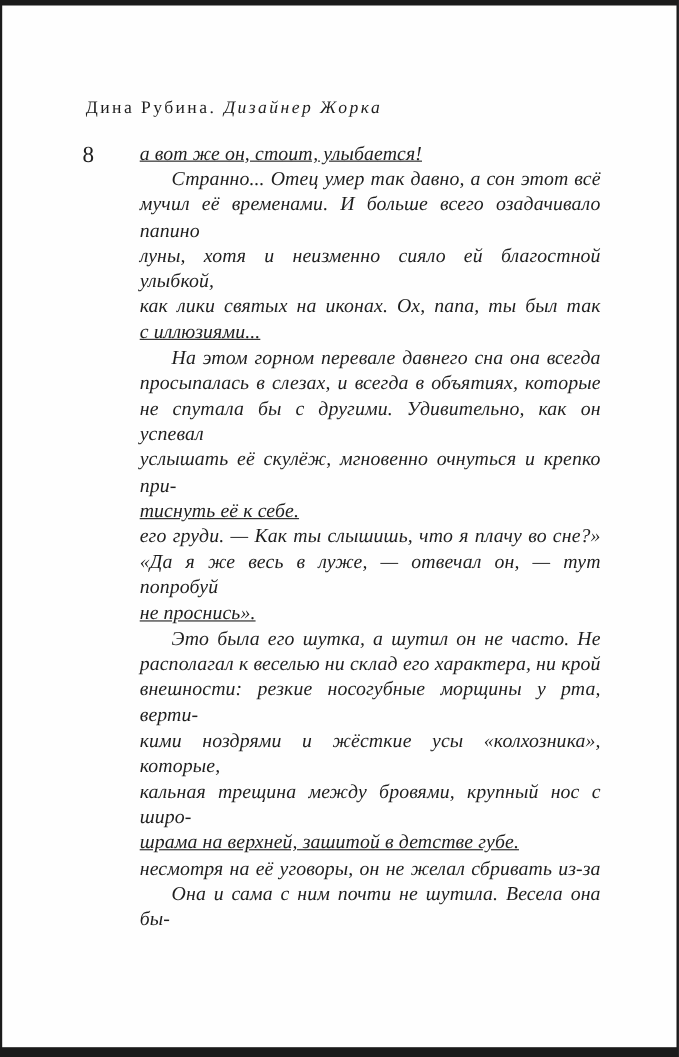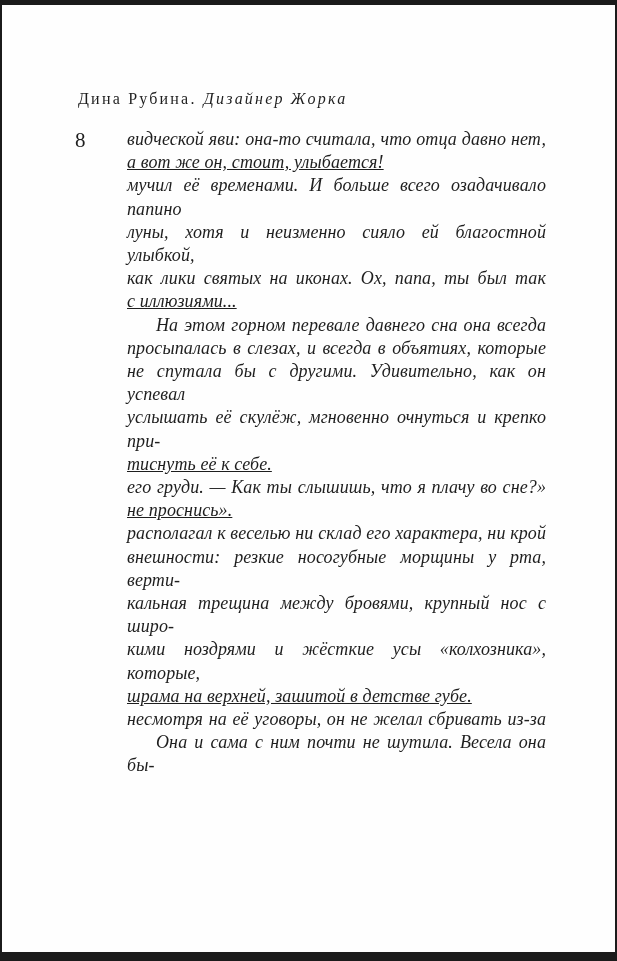--- a/index.html
+++ b/index.html
@@ -74,45 +74,47 @@
 <body>
 
 <div class="screen">
   <div class="page">
     <div class="running-header">
       <span>Дина Рубина.</span><span class="title">Дизайнер Жорка</span>
     </div>
     <div class="page-number">8</div>
     <div class="body-text" id="body-text">
         <div class="paragraph">
-          <div class="line">видческой яви: она-то считала, что отца давно нет,</div>
           <div class="line para-last">а вот же он, стоит, улыбается!</div>
         </div>
         <div class="paragraph">
+          <div class="line indent">Странно... Отец умер так давно, а сон этот всё</div>
           <div class="line">мучил её временами. И больше всего озадачивало папино</div>
           <div class="line">луны, хотя и неизменно сияло ей благостной улыбкой,</div>
           <div class="line">как лики святых на иконах. Ох, папа, ты был так</div>
           <div class="line para-last">с иллюзиями...</div>
         </div>
         <div class="paragraph">
           <div class="line indent">На этом горном перевале давнего сна она всегда</div>
           <div class="line">просыпалась в слезах, и всегда в объятиях, которые</div>
           <div class="line">не спутала бы с другими. Удивительно, как он успевал</div>
           <div class="line">услышать её скулёж, мгновенно очнуться и крепко при-</div>
           <div class="line para-last">тиснуть её к себе.</div>
         </div>
         <div class="paragraph">
           <div class="line">его груди. — Как ты слышишь, что я плачу во сне?»</div>
+          <div class="line">«Да я же весь в луже, — отвечал он, — тут попробуй</div>
           <div class="line para-last">не проснись».</div>
         </div>
         <div class="paragraph">
+          <div class="line indent">Это была его шутка, а шутил он не часто. Не</div>
           <div class="line">располагал к веселью ни склад его характера, ни крой</div>
           <div class="line">внешности: резкие носогубные морщины у рта, верти-</div>
+          <div class="line">кими ноздрями и жёсткие усы «колхозника», которые,</div>
           <div class="line">кальная трещина между бровями, крупный нос с широ-</div>
-          <div class="line">кими ноздрями и жёсткие усы «колхозника», которые,</div>
           <div class="line para-last">шрама на верхней, зашитой в детстве губе.</div>
           <div class="line">несмотря на её уговоры, он не желал сбривать из-за</div>
         </div>
         <div class="paragraph">
           <div class="line indent">Она и сама с ним почти не шутила. Весела она бы-</div>
         </div>
       </div>
   </div>
 </div>
 

